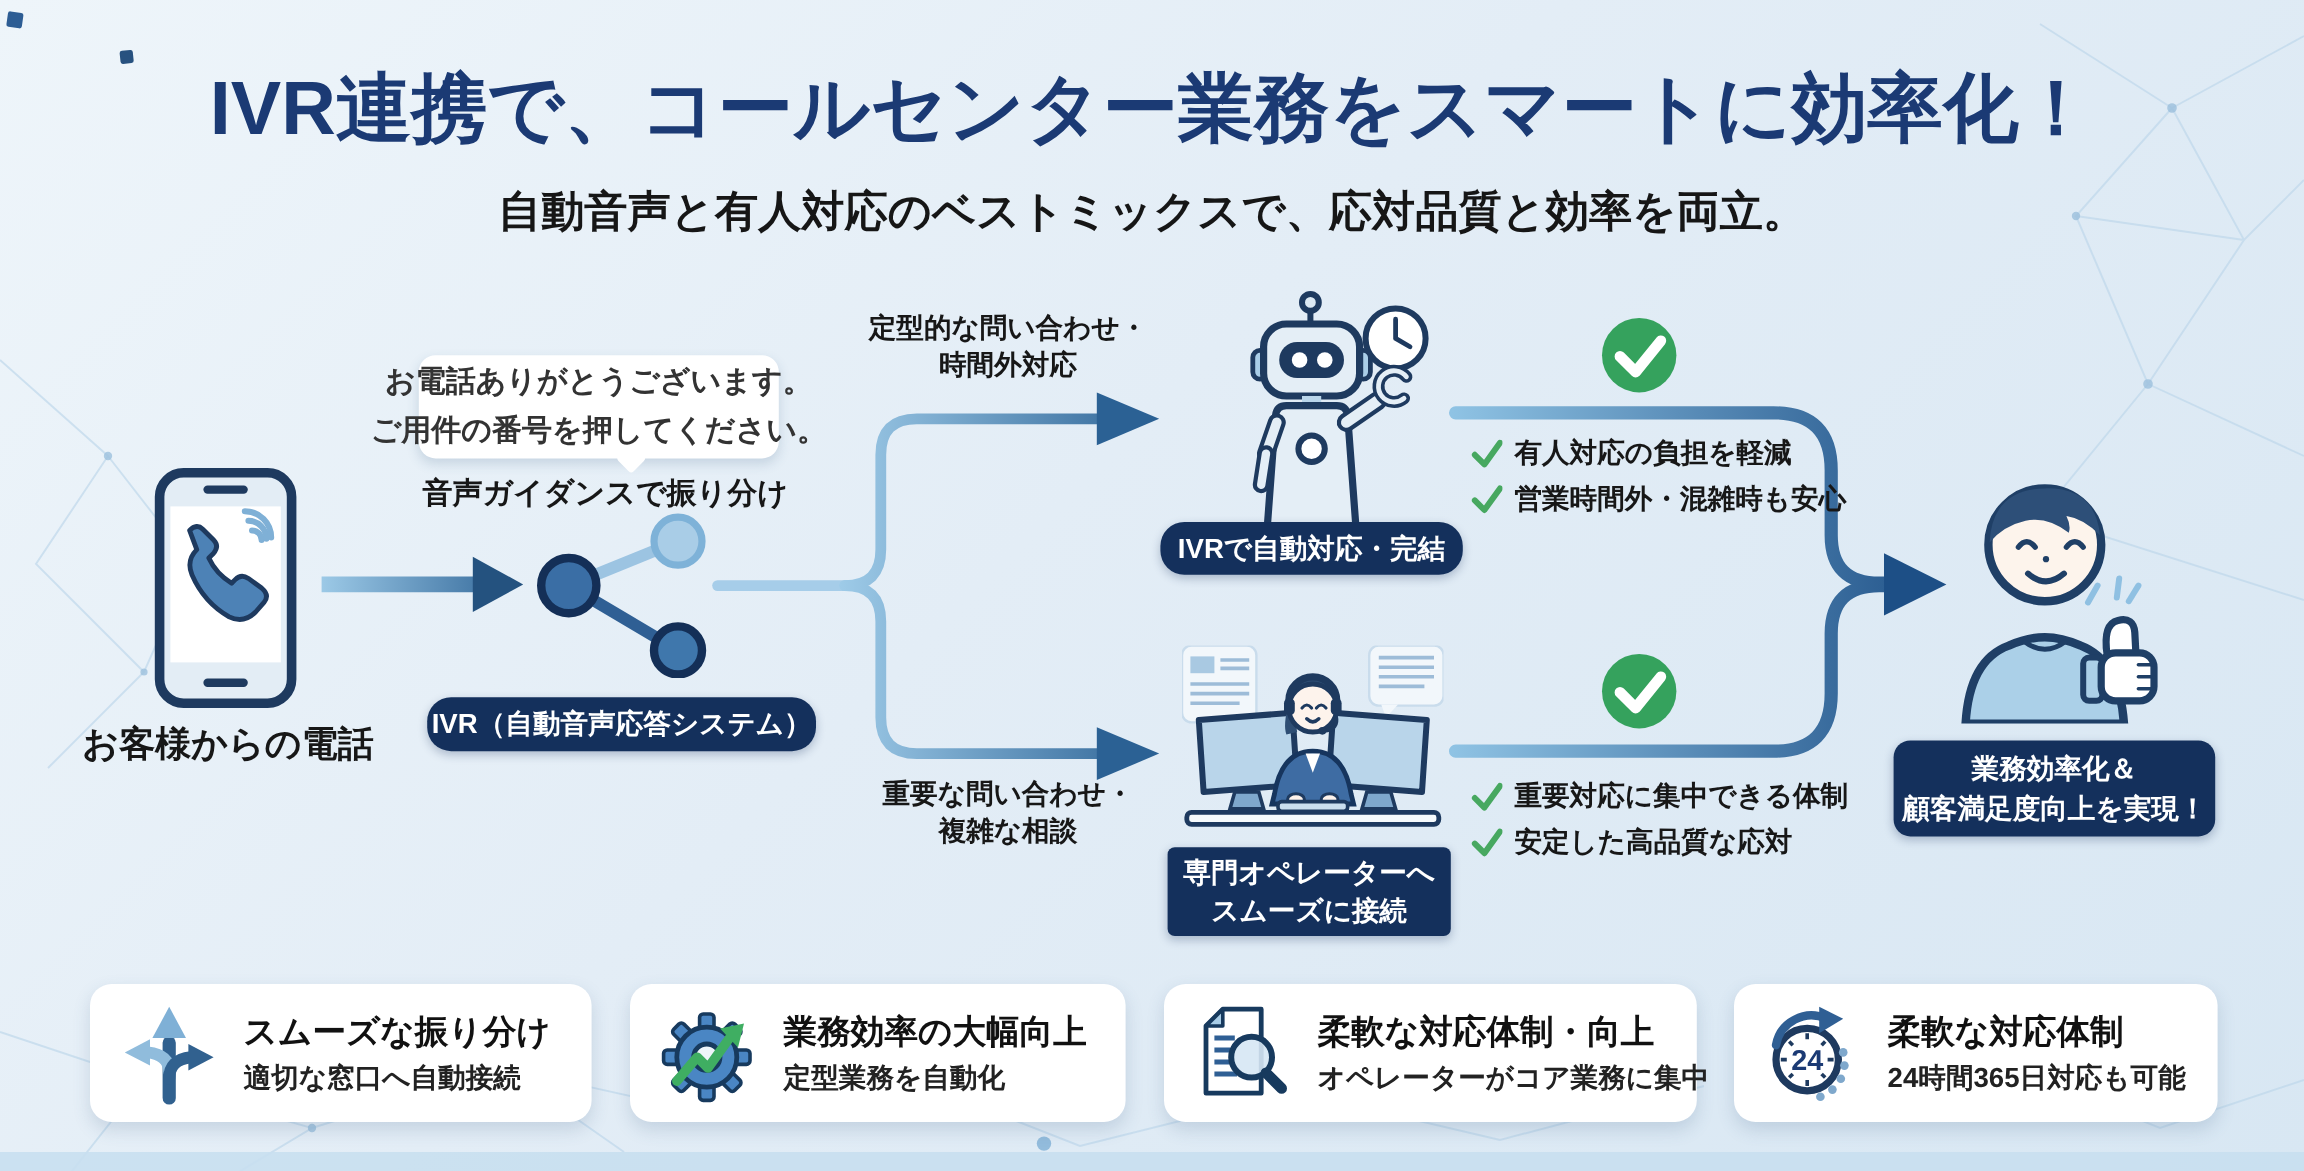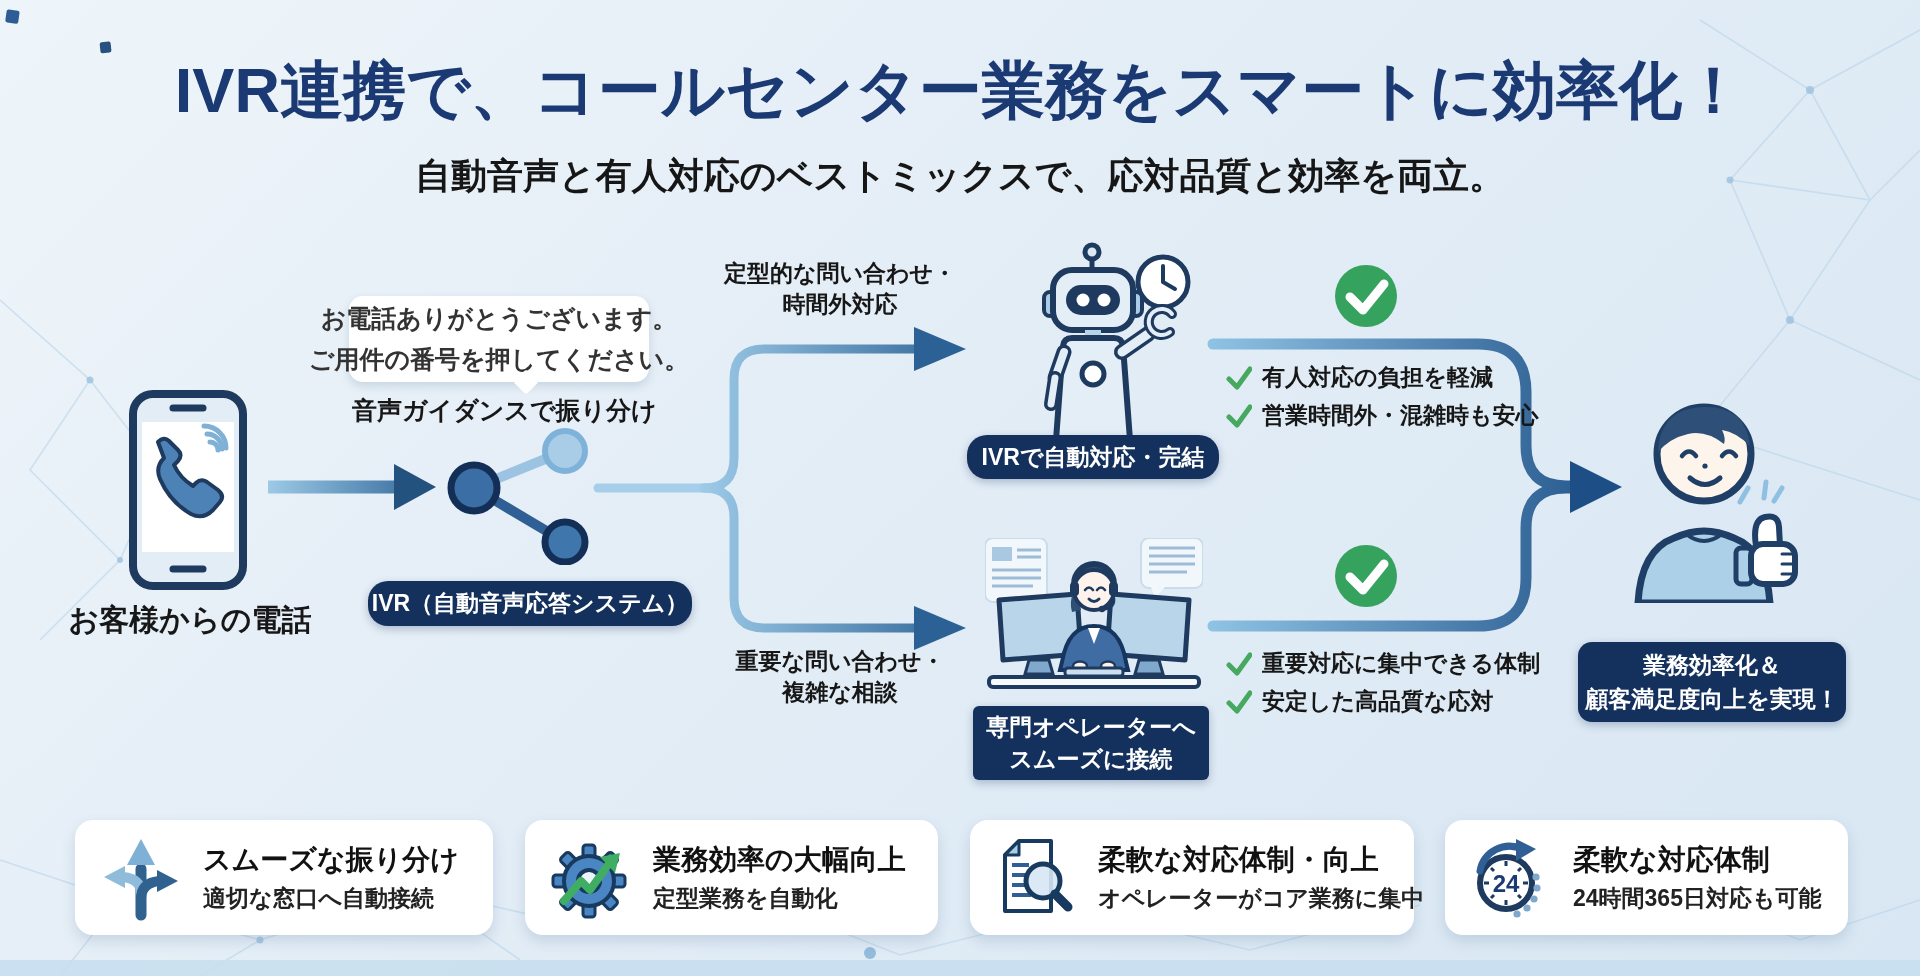--- a/index.html
+++ b/index.html
@@ -23,24 +23,24 @@
 
   .plain-label{position:absolute;font-weight:800;color:#171717;text-align:center;white-space:nowrap;}
   .guidance{left:352px;top:394px;width:296px;font-size:25px;}
   .caller{left:60px;top:600px;width:260px;font-size:30px;}
   .branch-top{left:718px;top:258px;width:244px;font-size:23px;line-height:1.35;}
   .branch-bottom{left:726px;top:646px;width:228px;font-size:23px;line-height:1.35;}
 
   .navy-box{position:absolute;background:#14305c;color:#fff;border-radius:20px;
     display:flex;flex-direction:column;justify-content:center;align-items:center;
     font-weight:700;white-space:nowrap;box-shadow:0 3px 8px rgba(20,48,92,.28);}
-  .ivr-box{left:368px;top:581px;width:324px;height:45px;font-size:23px;text-align:right;}
+  .ivr-box{left:356px;top:581px;width:324px;height:45px;font-size:23px;text-align:right;}
   .robot-box{left:967px;top:435px;width:252px;height:44px;font-size:23px;}
   .operator-box{left:973px;top:706px;width:236px;height:74px;font-size:23px;line-height:1.4;border-radius:6px;}
-  .outcome-box{left:1578px;top:617px;width:268px;height:80px;font-size:23px;line-height:1.5;border-radius:14px;margin-top:25px;}
+  .outcome-box{left:1578px;top:617px;width:268px;height:80px;font-size:23px;line-height:1.5;border-radius:14px;}
 
   .benefits{position:absolute;display:flex;flex-direction:column;gap:7px;}
   .benefits-top{left:1226px;top:362px;}
   .benefits-bottom{left:1226px;top:648px;}
   .benefit{display:flex;align-items:center;gap:10px;font-size:23px;font-weight:800;color:#171717;white-space:nowrap;}
 
   .card{position:absolute;top:820px;height:115px;background:#ffffff;border-radius:18px;
     box-shadow:0 6px 14px rgba(60,95,135,.18);display:flex;align-items:center;gap:14px;padding:0 10px 0 18px;box-sizing:border-box;}
   .card .icon-wrap{width:96px;height:96px;flex:0 0 auto;display:flex;align-items:center;justify-content:center;}
   .card .txt{display:flex;flex-direction:column;justify-content:center;gap:4px;}

